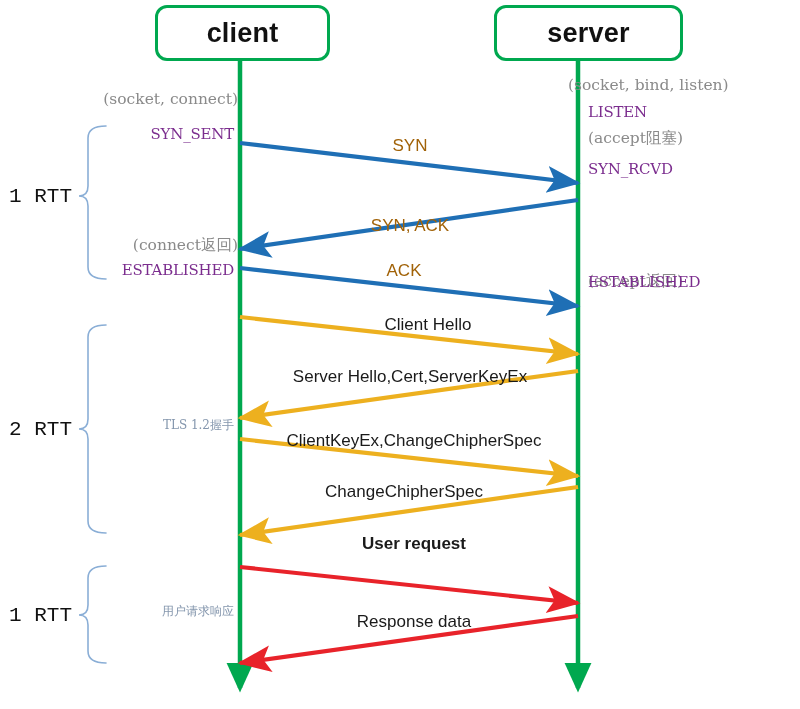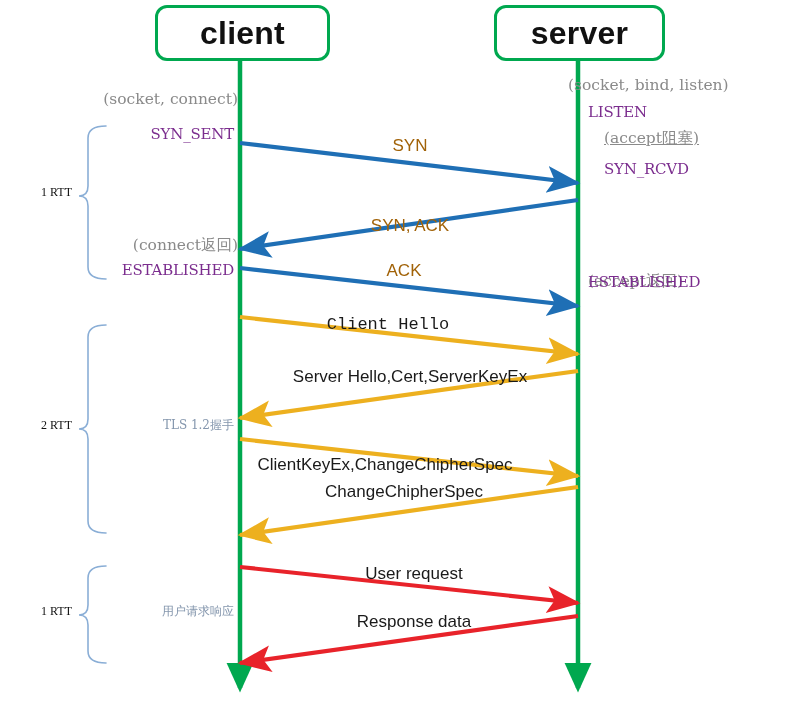--- a/index.html
+++ b/index.html
@@ -5,30 +5,30 @@
 <style>
   html,body{margin:0;padding:0;background:#ffffff;}
   body{width:800px;height:709px;position:relative;overflow:hidden;
        font-family:"Liberation Sans", sans-serif;}
   #stage{position:absolute;left:0;top:0;width:800px;height:709px;}
   svg#diagram{position:absolute;left:0;top:0;width:800px;height:709px;}
 
   .node-box{position:absolute;box-sizing:border-box;border:3px solid #00a84f;
             border-radius:12px;background:#ffffff;display:flex;
             align-items:center;justify-content:center;}
-  .node-label{font-size:32px;font-weight:bold;color:#111111;letter-spacing:0.2px;
+  .node-label{font-size:27px;font-weight:bold;color:#111111;letter-spacing:0.2px;
               font-family:"Liberation Sans", sans-serif;}
 
   .txt{position:absolute;white-space:nowrap;}
 
   .state-txt{color:#7b2d8e;font-family:"DejaVu Serif", serif;
              font-weight:normal;font-size:15px;letter-spacing:-0.2px;}
   .api-txt{color:#8a8a8a;font-family:"DejaVu Serif", serif;font-size:15.5px;}
   .note-txt{color:#8496ad;font-family:"DejaVu Serif", serif;font-size:12px;}
-  .rtt-txt{color:#111111;font-family:Liberation Serif, serif;font-size:12px;}
+  .rtt-txt{color:#111111;font-family:Liberation Mono, monospace;font-size:21px;}
 
   .msg-txt{font-family:"Liberation Sans", sans-serif;font-size:17px;}
   .msg-blue{color:#a16207;}
   .msg-black{color:#1a1a1a;}
 
   .r{text-align:left;}
 </style>
 </head>
 <body>
 
@@ -86,42 +86,42 @@
         <line x1="240" y1="439" x2="578" y2="476" stroke="#edb01f" stroke-width="4.2" marker-end="url(#ah-gold)"></line>
         <line x1="578" y1="487" x2="240" y2="535" stroke="#edb01f" stroke-width="4.2" marker-end="url(#ah-gold)"></line>
         <line x1="240" y1="567" x2="578" y2="603" stroke="#e8232a" stroke-width="4.2" marker-end="url(#ah-red)"></line>
         <line x1="578" y1="616" x2="240" y2="663" stroke="#e8232a" stroke-width="4.2" marker-end="url(#ah-red)"></line>
       </g>
   </svg>
 
   <div class="node-box" id="box-client" style="left: 155px; top: 5px; width: 175px; height: 56px;">
     <span class="node-label">client</span>
   </div>
-  <div class="node-box" id="box-server" style="left: 494px; top: 5px; width: 171px; height: 56px;">
+  <div class="node-box" id="box-server" style="left: 494px; top: 5px; width: 189px; height: 56px;">
     <span class="node-label">server</span>
   </div>
 
   <div id="overlay-text">
       <div class="txt msg-txt msg-blue" style="left: 410px; top: 136px; transform: translateX(-50%);">SYN</div>
       <div class="txt msg-txt msg-blue" style="left: 410px; top: 196px; transform: translateX(-50%); margin-top: 20px;">SYN, ACK</div>
       <div class="txt msg-txt msg-blue" style="left: 404px; top: 261px; transform: translateX(-50%);">ACK</div>
-      <div class="txt msg-txt msg-black" style="left: 388px; top: 315px; transform: translateX(-50%); font-family: Liberation Mono, monospace;">Client Hello</div>
+      <div class="txt msg-txt msg-black" style="left: 428px; top: 315px; transform: translateX(-50%);">Client Hello</div>
       <div class="txt msg-txt msg-black" style="left: 410px; top: 367px; transform: translateX(-50%);">Server Hello,Cert,ServerKeyEx</div>
-      <div class="txt msg-txt msg-black" style="left: 385px; top: 431px; transform: translateX(-50%); margin-top: 24px;">ClientKeyEx,ChangeChipherSpec</div>
+      <div class="txt msg-txt msg-black" style="left: 414px; top: 431px; transform: translateX(-50%);">ClientKeyEx,ChangeChipherSpec</div>
       <div class="txt msg-txt msg-black" style="left: 404px; top: 482px; transform: translateX(-50%);">ChangeChipherSpec</div>
-      <div class="txt msg-txt msg-black" style="left: 414px; top: 564px; transform: translateX(-50%);">User request</div>
+      <div class="txt msg-txt msg-black" style="left: 414px; top: 534px; transform: translateX(-50%); font-weight: bold;">User request</div>
       <div class="txt msg-txt msg-black" style="left: 414px; top: 612px; transform: translateX(-50%); text-align: right;">Response data</div>
       <div class="txt api-txt r" style="left: auto; top: 90px; right: 562px;">(socket, connect)</div>
       <div class="txt state-txt r" style="left: auto; top: 125px; right: 566px;">SYN_SENT</div>
       <div class="txt api-txt r" style="left: auto; top: 235px; right: 562px;">(connect返回)</div>
       <div class="txt state-txt r" style="left: auto; top: 261px; right: 566px;">ESTABLISHED</div>
       <div class="txt api-txt" style="left: 568px; top: 76px;">(socket, bind, listen)</div>
       <div class="txt state-txt" style="left: 588px; top: 103px;">LISTEN</div>
-      <div class="txt api-txt" style="left: 604px; top: 128px; text-decoration: underline;">(accept阻塞)</div>
-      <div class="txt state-txt" style="left: 588px; top: 160px; margin-left: 16px;">SYN_RCVD</div>
+      <div class="txt api-txt" style="left: 588px; top: 128px;">(accept阻塞)</div>
+      <div class="txt state-txt" style="left: 588px; top: 160px;">SYN_RCVD</div>
       <div class="txt api-txt" style="left: 588px; top: 271px;">(accept返回)</div>
       <div class="txt state-txt" style="left: 588px; top: 273px;">ESTABLISHED</div>
       <div class="txt rtt-txt r" style="left: auto; top: 185px; right: 728px;">1 RTT</div>
       <div class="txt rtt-txt r" style="left: auto; top: 418px; right: 728px;">2 RTT</div>
       <div class="txt note-txt r" style="left: auto; top: 417px; right: 566px;">TLS 1.2握手</div>
       <div class="txt rtt-txt r" style="left: auto; top: 604px; right: 728px;">1 RTT</div>
       <div class="txt note-txt r" style="left: auto; top: 603px; right: 566px;">用户请求响应</div>
     </div>
 </div>
 

